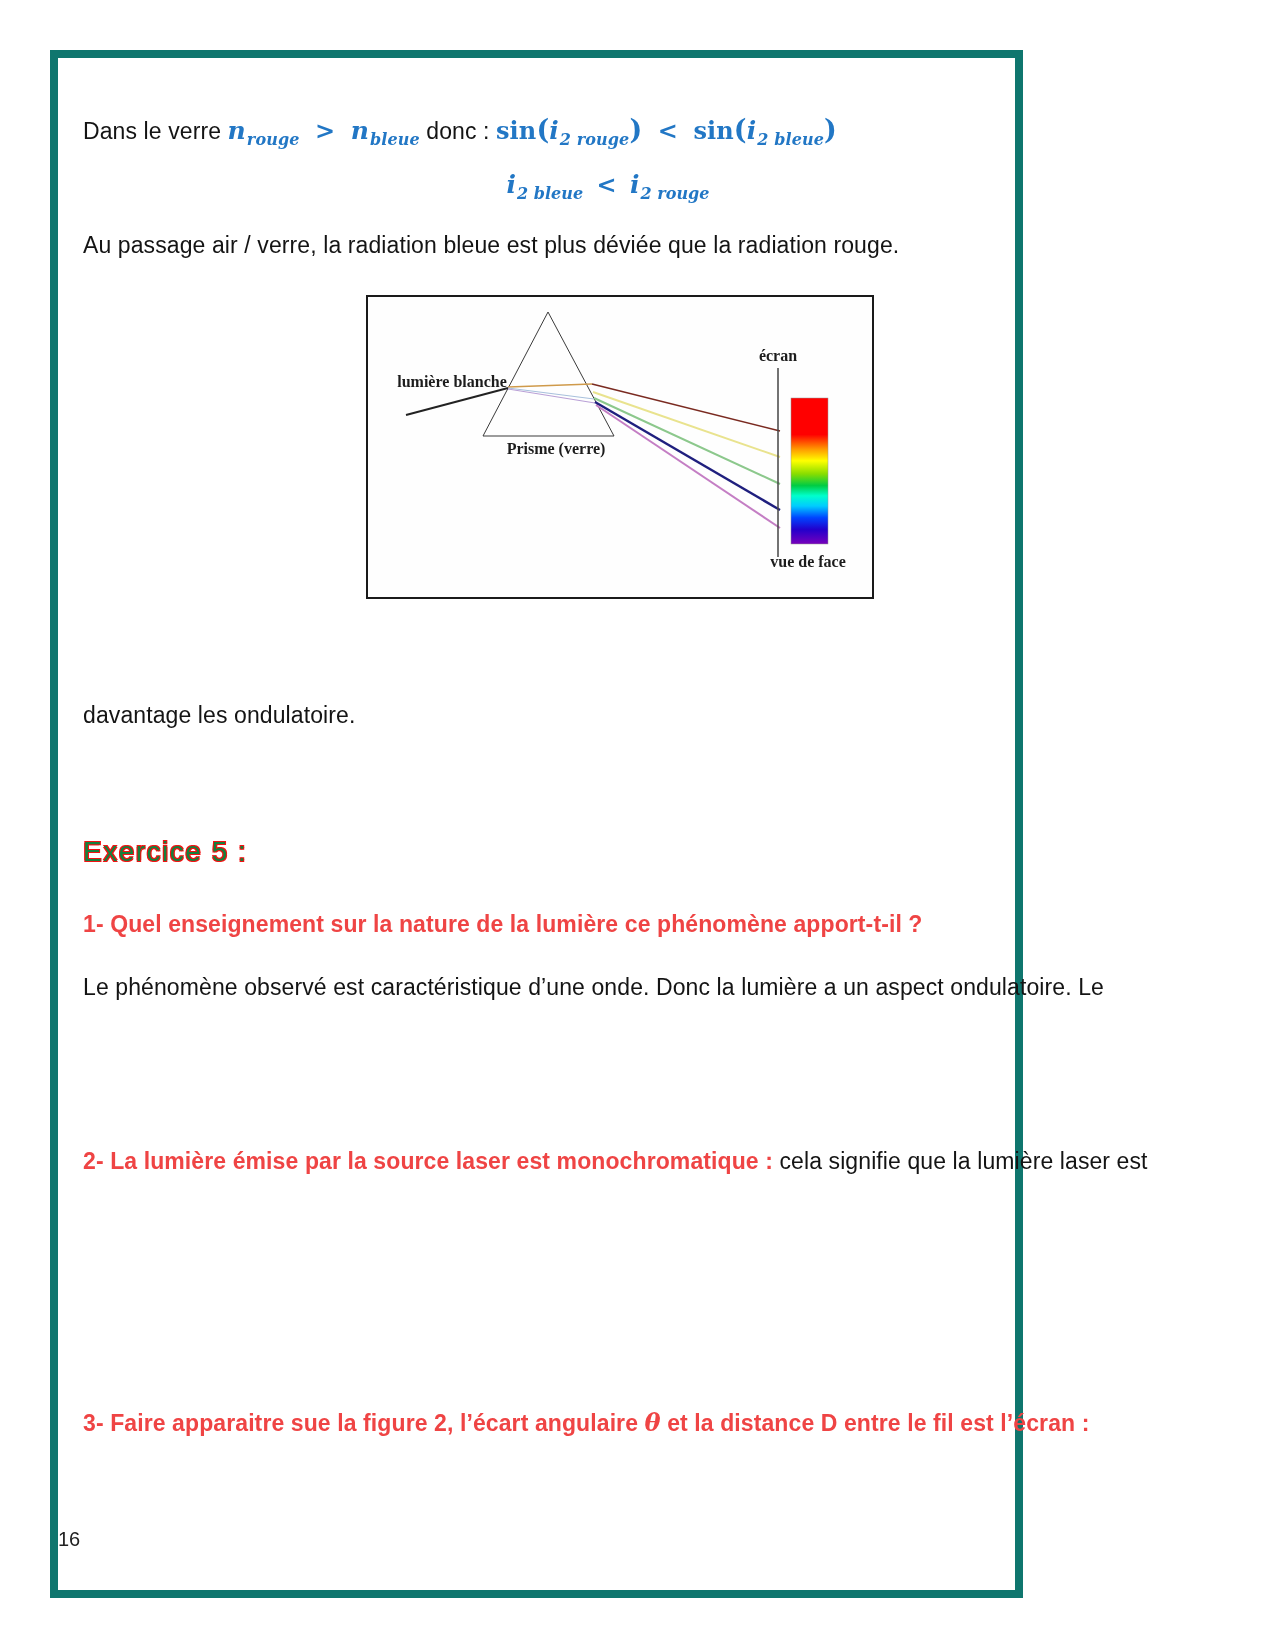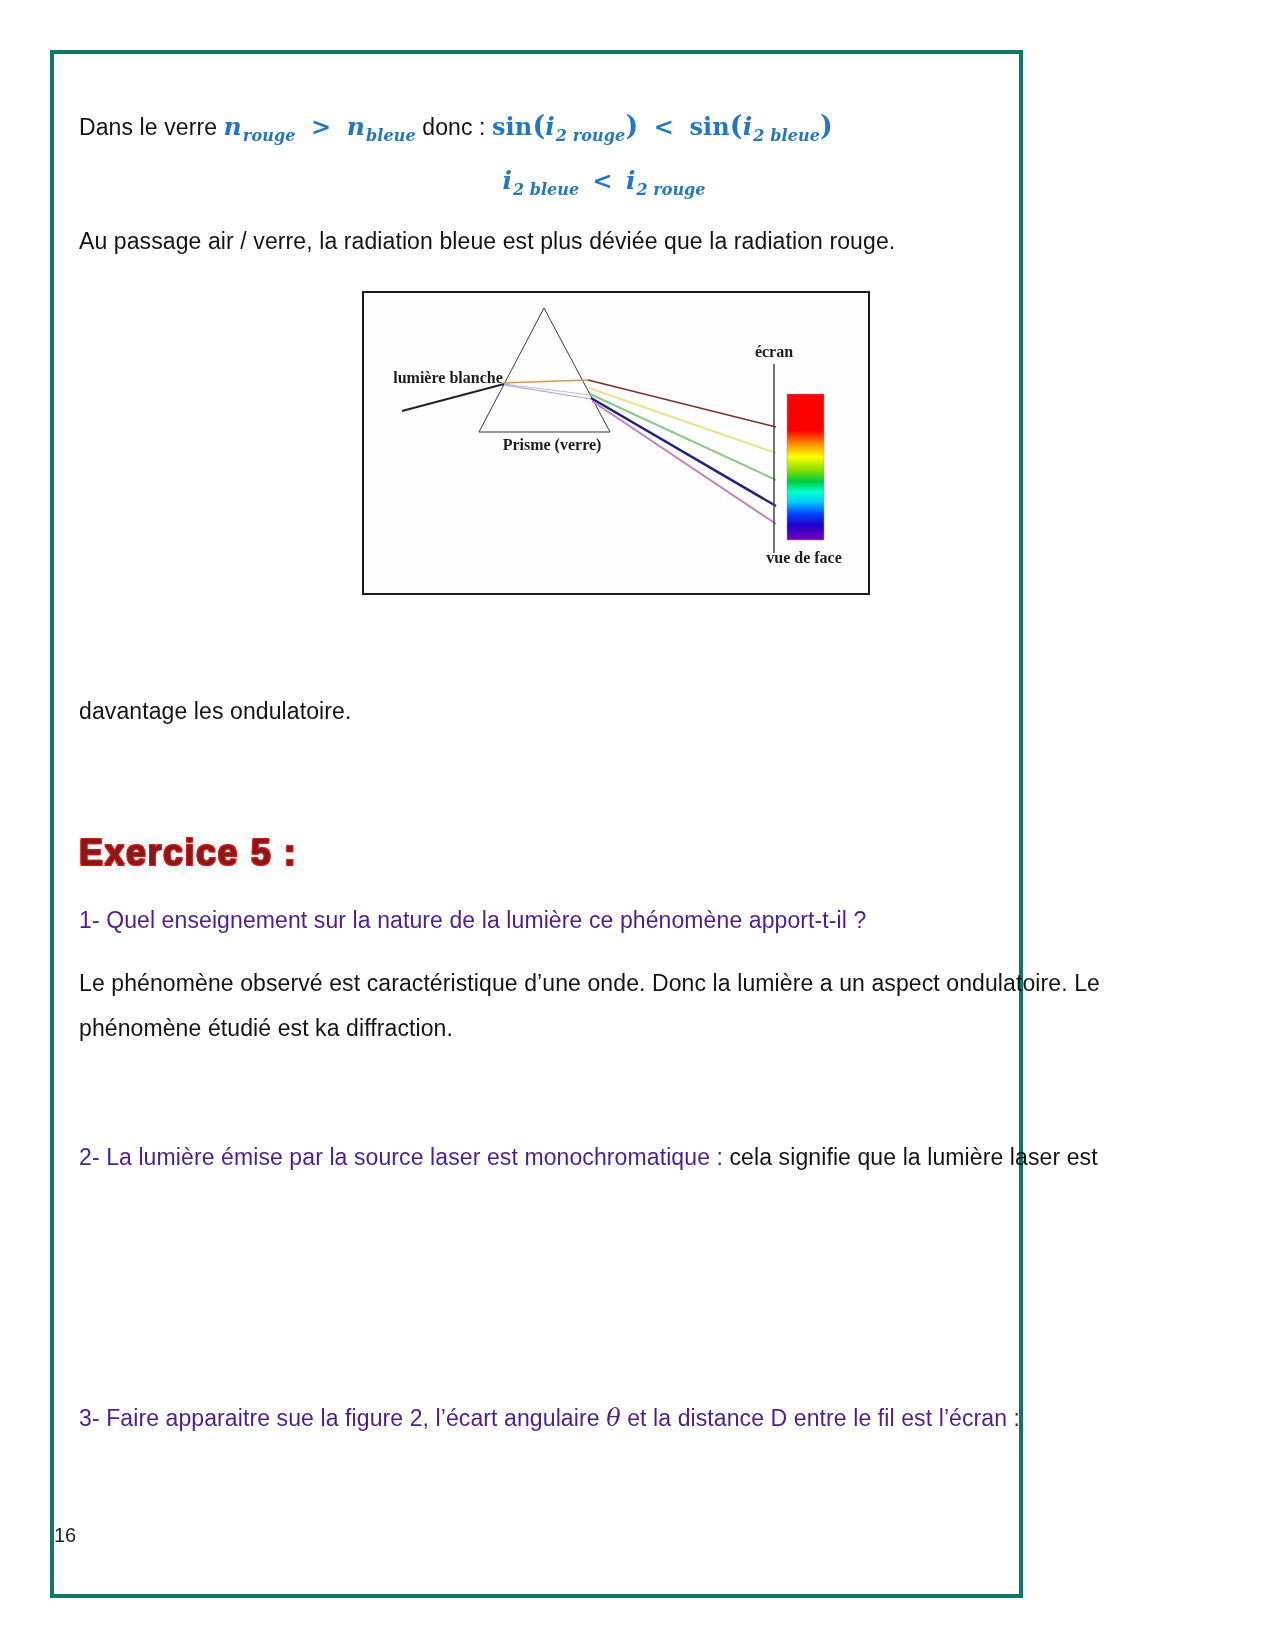--- a/index.html
+++ b/index.html
@@ -2,44 +2,44 @@
 <html><head>
 <meta charset="utf-8">
 <style>
   html,body { margin:0; padding:0; background:#ffffff; }
   .page {
     position:relative; width:1275px; height:1650px; background:#ffffff;
     font-family:"Liberation Sans", sans-serif; overflow:hidden;
   }
   .border-box {
     position:absolute; left:50px; top:50px; width:973px; height:1548px;
-    border:4px solid #0f766e; box-sizing:border-box;
+    border:8px solid #0f766e; box-sizing:border-box;
   }
   .textline {
     position:absolute; left:25px; font-size:23px; color:#141414;
     white-space:nowrap; letter-spacing:0.1px;
   }
-  .green { color:#4c1d95; }
+  .green { color:#ef4444;font-weight:bold; }
   .centerline { position:absolute; left:0; width:1100px; text-align:center; white-space:nowrap; }
   
   .mtxt  { font-size:23px; color:#141414; }
   .mvar  { font-family:"DejaVu Serif","Liberation Serif",serif; font-style:italic; font-weight:bold;
            color:#2277C5; font-size:25px; }
   .msub  { font-family:"DejaVu Serif","Liberation Serif",serif; font-style:italic; font-weight:bold;
            color:#2277C5; font-size:16px; vertical-align:-6px; margin-left:1px; }
   .mrel  { font-family:"DejaVu Serif","Liberation Serif",serif; font-weight:bold;
            color:#2277C5; font-size:24px; margin:0 9px; }
   .msin  { font-family:"DejaVu Serif","Liberation Serif",serif; font-weight:bold;
            color:#2277C5; font-size:24px; }
   .mparen{ font-family:"DejaVu Serif","Liberation Serif",serif; font-weight:bold;
            color:#2277C5; font-size:27px; }
   .theta { font-family:"DejaVu Serif","Liberation Serif",serif; font-style:italic; font-size:24px; }
   .exercise-title {
-    position:absolute; left:25px; top:778px; font-size:36px; font-weight:bold;
-    color:#7f1d1d; letter-spacing:1.5px;
+    position:absolute; left:25px; top:778px; font-size:28px; font-weight:normal;
+    color:#15803d; letter-spacing:1.5px;
     text-shadow:-1px -1px 0 #f21212, 1px -1px 0 #f21212, -1px 1px 0 #f21212, 1px 1px 0 #f21212;
   }
   .figure {
     position:absolute; left:308px; top:237px; width:508px; height:304px;
     border:2px solid #1a1a1a; box-sizing:border-box; background:#fefefe;
   }
   .figure svg { display:block; width:100%; height:100%; }
   .fig-label { font-family:"Liberation Serif", serif; font-size:16px; font-weight:600; fill:#1c1c1c; }
   .page-number { position:absolute; left:0; top:1470px; width:1173px; text-align:left;
                  font-size:20px; color:#222; }
@@ -111,21 +111,20 @@
         <text x="440" y="270" text-anchor="middle" class="fig-label">vue de face</text>
       </svg>
     </div>
 
     <div class="textline" style="top:644px;">davantage les ondulatoire.</div>
 
     <div class="exercise-title">Exercice 5 :</div>
 
     <div class="textline green" style="top:853px;">1- Quel enseignement sur la nature de la lumière ce phénomène apport-t-il ?</div>
     <div class="textline" style="top:898px;margin-top:18px;">Le phénomène observé est caractéristique d’une onde. Donc la lumière a un aspect ondulatoire. Le</div>
-    <div class="textline" style="top:961px;">phénomène étudié est ka diffraction.</div>
 
     <div class="textline" style="top:1090px;">
       <span class="green">2- La lumière émise par la source laser est monochromatique : </span><span>cela signifie que la lumière laser est</span>
     </div>
 
     <div class="textline green" style="top:1350px;">
       <span>3- Faire apparaitre sue la figure 2, l’écart angulaire </span><span class="theta">θ</span><span> et la distance D entre le fil est l’écran :</span>
     </div>
 
     <div class="page-number">16</div>

